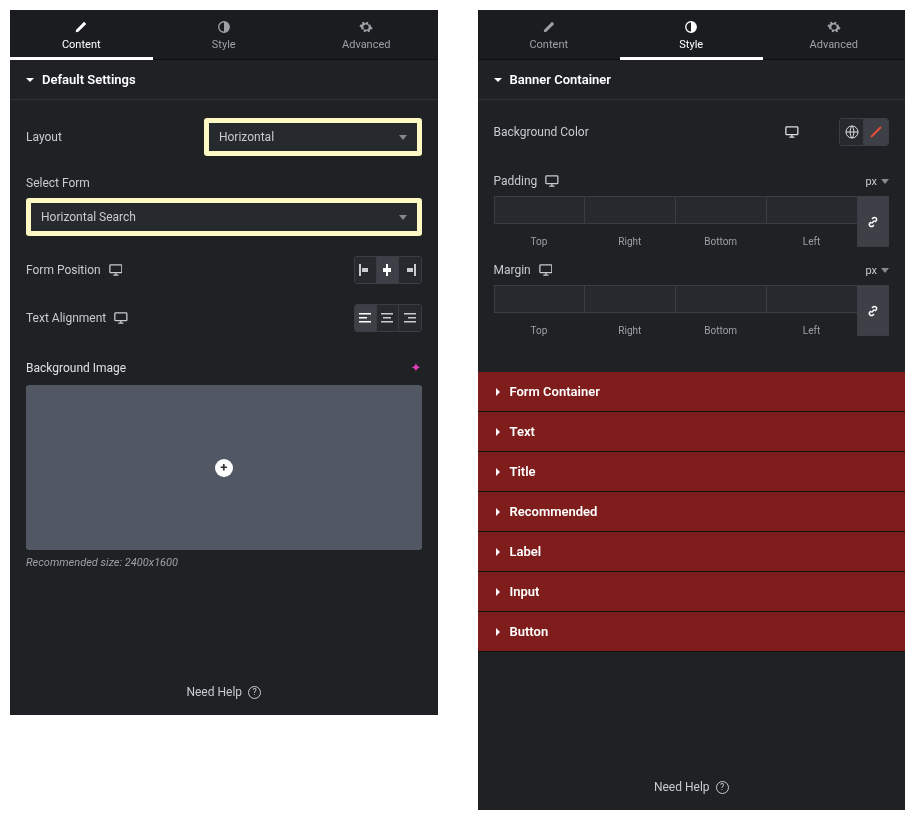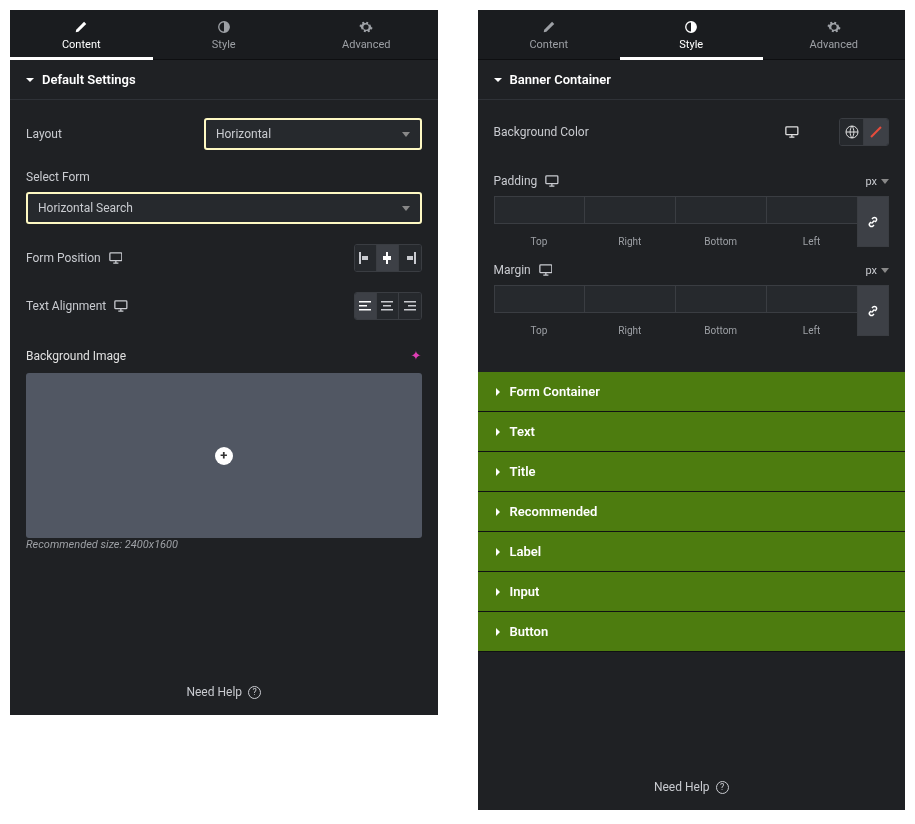--- a/index.html
+++ b/index.html
@@ -50,21 +50,21 @@
     display: flex;
     align-items: center;
     padding: 12px 16px;
     font-weight: 600;
     font-size: 13px;
     color: #fff;
     border-bottom: 1px solid #2f3237;
     cursor: pointer;
   }
   .section-head.collapsed { border-bottom: 1px solid #101113; background:#1f2124; }
-  .section-head.section-item { background:#4d7c0f; }
+  .section-head.section-item { background:#7f1d1d; }
   .toggle-caret {
     margin-right: 8px;
     display: inline-flex;
     width: 8px; height: 8px;
   }
   .section-body { padding: 8px 16px 16px; }
   .row {
     display: flex;
     align-items: center;
     padding: 10px 0;
@@ -79,21 +79,21 @@
   }
   .row-control {
     flex: 1;
     display: flex;
     justify-content: flex-end;
     align-items: center;
     gap: 6px;
   }
   .select {
     background: #26292d;
-    border: 2px solid #fef9c3;
+    border: 5px solid #fef9c3;
     border-radius: 3px;
     color: #c9cbd0;
     padding: 7px 10px;
     width: 100%;
     display: flex;
     justify-content: space-between;
     align-items: center;
     cursor: pointer;
   }
   .select .caret {
@@ -139,20 +139,21 @@
     display: flex; align-items: center; justify-content: center;
     color: #333;
     font-weight: bold;
     font-size: 13px;
     line-height: 1;
   }
   .hint {
     font-style: italic;
     color: #9da0a5;
     font-size: 11px;
+    margin-top: 6px;
   }
   .footer {
     margin-top: auto;
     padding: 16px;
     text-align: center;
     color: #c9cbd0;
     display: flex;
     justify-content: center;
     align-items: center;
     gap: 6px;

